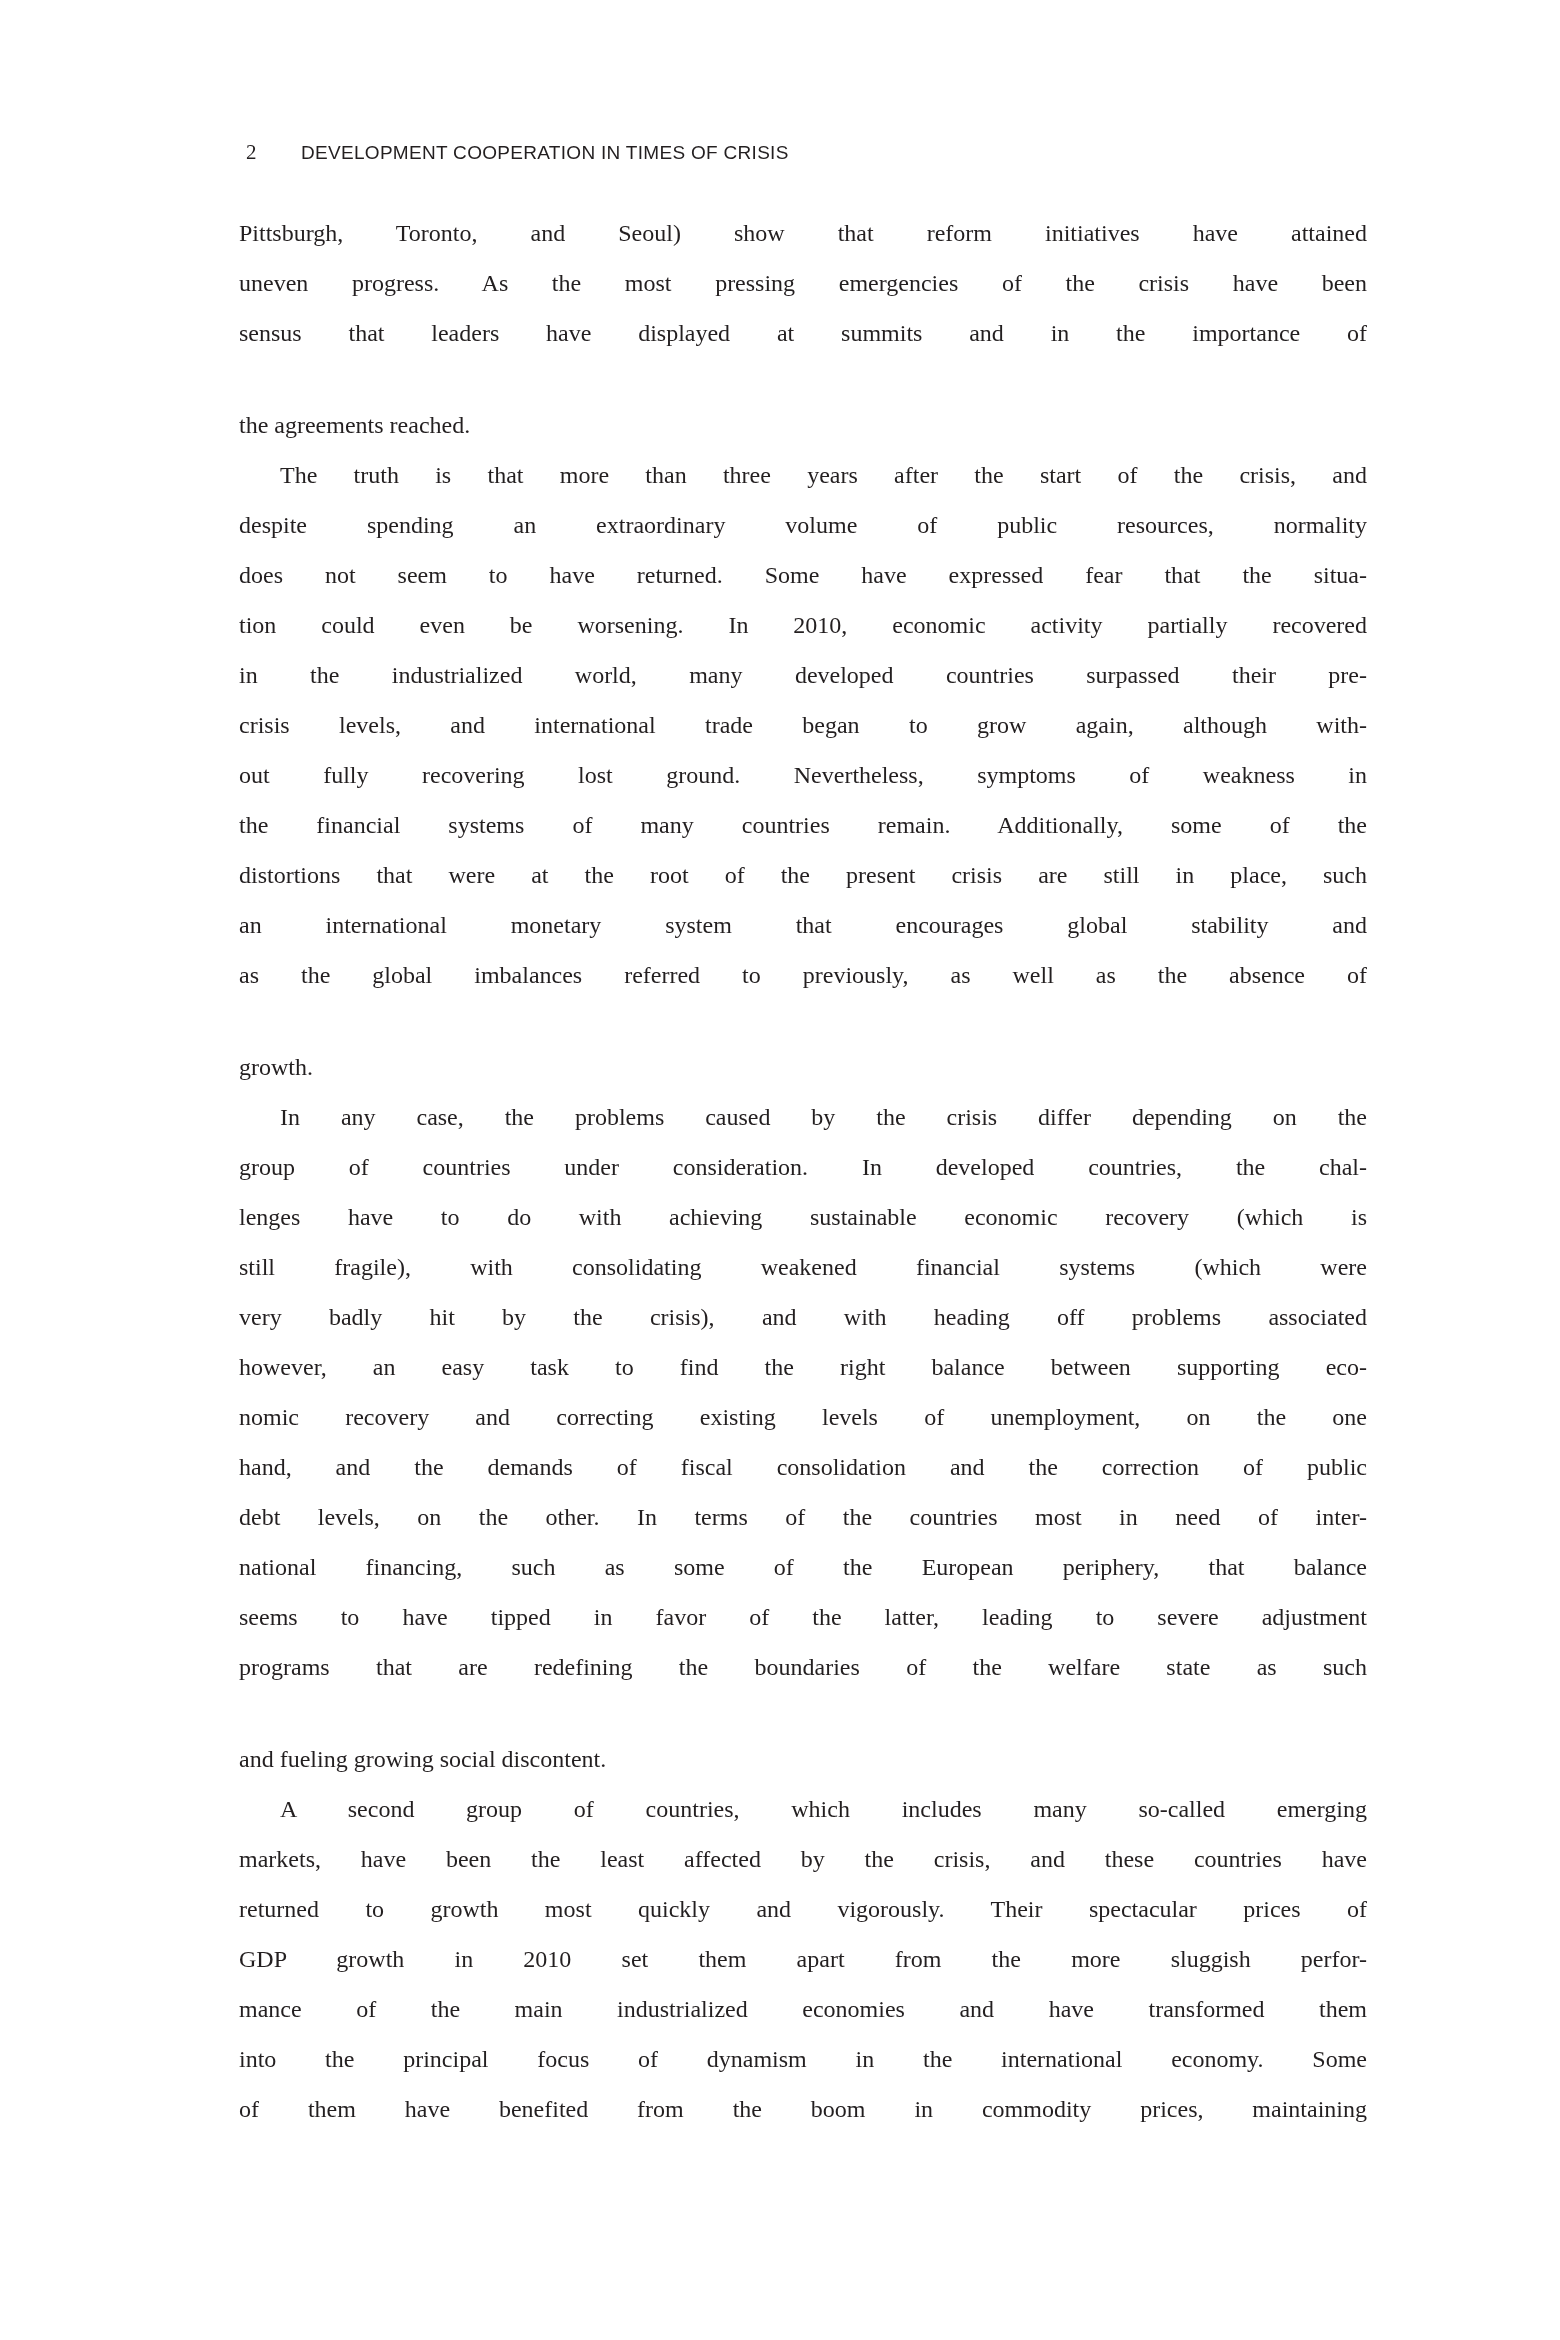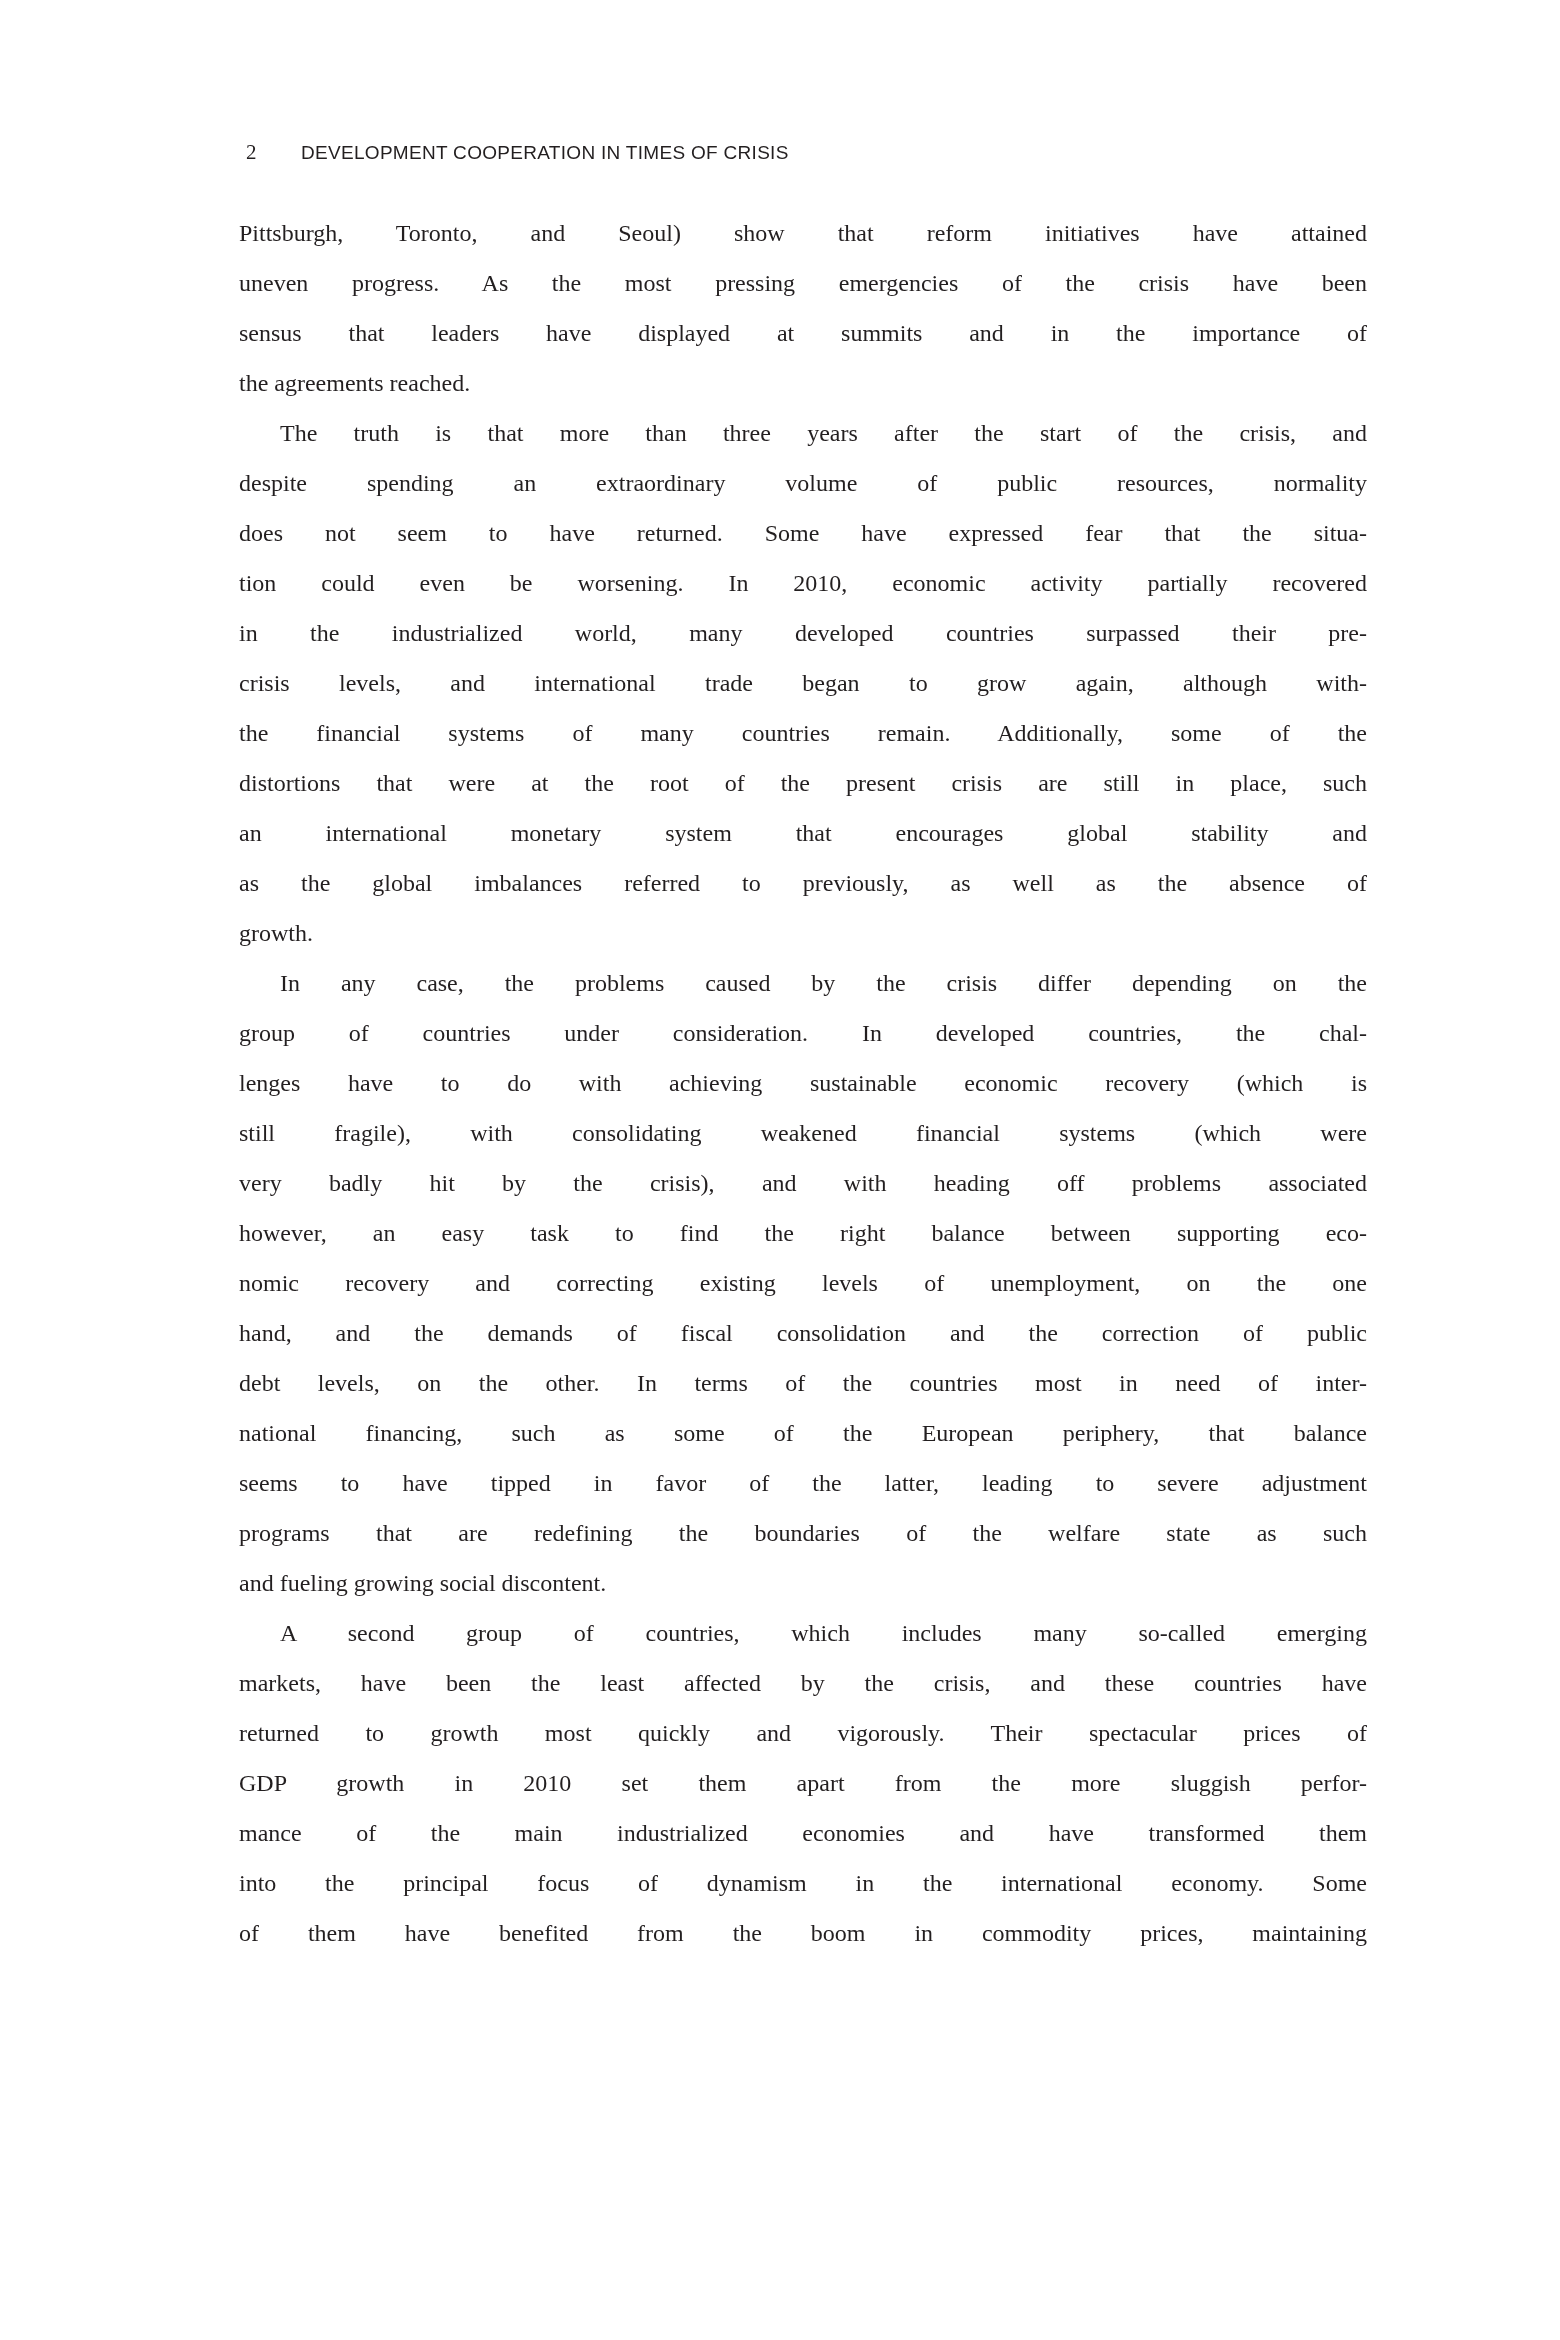--- a/index.html
+++ b/index.html
@@ -43,20 +43,21 @@
     .line {
       display: block;
       height: 50px;
       white-space: nowrap;
       text-align: justify;
       text-align-last: justify;
       overflow: visible;
     }
     .line.last {
       text-align-last: left;
+      margin-top: 42px;
     }
     .line.indent {
       padding-left: 41px;
     }
   </style>
 </head>
 <body>
 
 <div class="running-head">
   <span class="folio">2</span><span>DEVELOPMENT COOPERATION IN TIMES OF CRISIS</span>
@@ -69,20 +70,21 @@
       <span class="line">sensus that leaders have displayed at summits and in the importance of</span>
       <span class="line last">the agreements reached.</span>
     </div>
     <div class="paragraph">
       <span class="line indent">The truth is that more than three years after the start of the crisis, and</span>
       <span class="line">despite spending an extraordinary volume of public resources, normality</span>
       <span class="line">does not seem to have returned. Some have expressed fear that the situa-</span>
       <span class="line">tion could even be worsening. In 2010, economic activity partially recovered</span>
       <span class="line">in the industrialized world, many developed countries surpassed their pre-</span>
       <span class="line">crisis levels, and international trade began to grow again, although with-</span>
+      <span class="line">out fully recovering lost ground. Nevertheless, symptoms of weakness in</span>
       <span class="line">the financial systems of many countries remain. Additionally, some of the</span>
       <span class="line">distortions that were at the root of the present crisis are still in place, such</span>
       <span class="line">an international monetary system that encourages global stability and</span>
       <span class="line">as the global imbalances referred to previously, as well as the absence of</span>
       <span class="line last">growth.</span>
     </div>
     <div class="paragraph">
       <span class="line indent">In any case, the problems caused by the crisis differ depending on the</span>
       <span class="line">group of countries under consideration. In developed countries, the chal-</span>
       <span class="line">lenges have to do with achieving sustainable economic recovery (which is</span>

